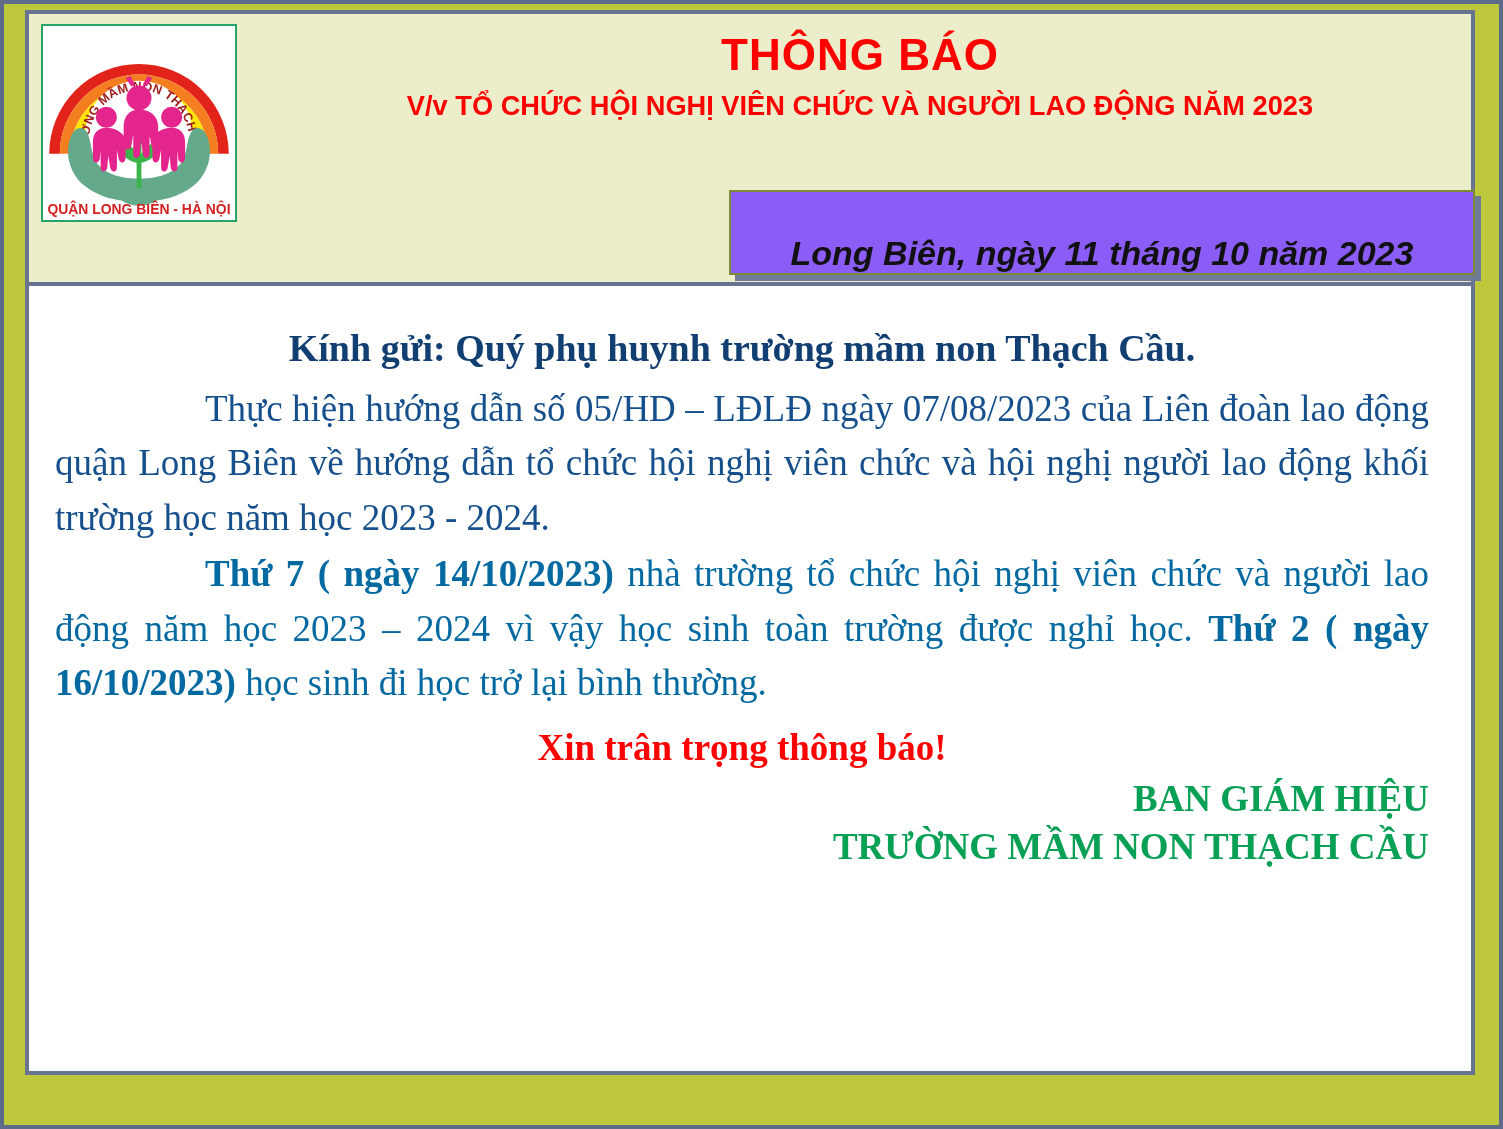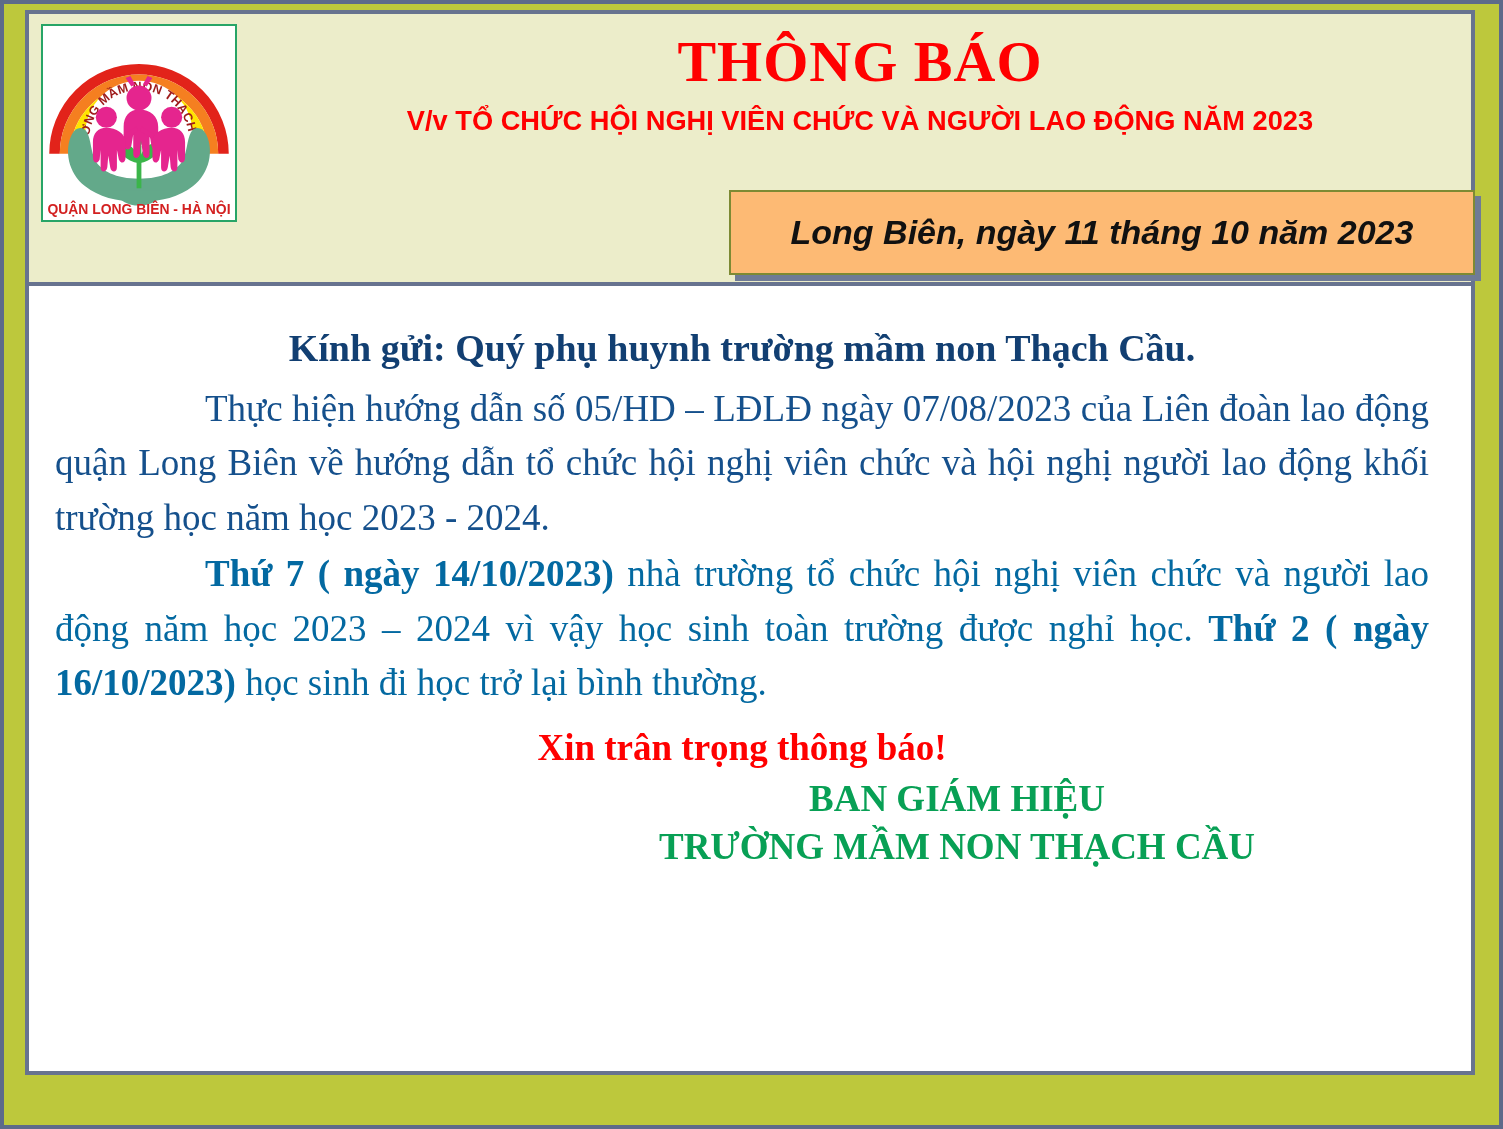--- a/index.html
+++ b/index.html
@@ -39,46 +39,46 @@
     border:2px solid #27a567;
     box-sizing:border-box;
     overflow:hidden;
   }
   .logo-svg{display:block;width:100%;height:100%;}
   .title-wrap{
     position:absolute;left:230px;right:10px;top:18px;
     text-align:center;
   }
   .title-main{
-    font-family:Liberation Serif, serif;
-    font-weight:bold;
-    font-size:58px;
+    font-family:Liberation Sans, sans-serif;
+    font-weight:bold;
+    font-size:44px;
     color:#ff0000;
     letter-spacing:1px;
     line-height:1.05;
     margin:0;
     white-space:nowrap;
   }
   .title-sub{
     font-family:"Liberation Sans",sans-serif;
     font-weight:bold;
     font-size:27.5px;
     color:#ff0000;
     margin:12px 0 0 0;
     white-space:nowrap;
     transform:scaleX(0.99);
   }
   .date-box{
     position:absolute;
     left:700px;top:176px;width:746px;height:85px;
-    background:#fdba74;
+    background:#8b5cf6;
     border:2px solid #7d8a33;
     box-sizing:border-box;
     box-shadow:6px 6px 0 0 #6f7b96;
-    display:flex;align-items:center;justify-content:center;
+    display:flex;align-items:flex-end;justify-content:center;
   }
   .date-text{
     font-family:"Liberation Sans",sans-serif;
     font-weight:bold;font-style:italic;
     font-size:34px;color:#111111;
     white-space:nowrap;
   }
   
   .body-panel{
     position:relative;
@@ -115,21 +115,21 @@
   }
   .sign{
     text-align:center;
     font-weight:bold;
     color:#08a055;
     font-size:37px;
     line-height:1.28;
     margin:6px 0 0 0;
     padding-left:430px;
   }
-  .sign div{white-space:nowrap;}
+  .sign div{white-space:nowrap;text-align:right;}
 </style>
 </head>
 <body>
 
 <div class="page">
   <div class="inner">
 
     <div class="header">
 
       <div class="logo-box">

